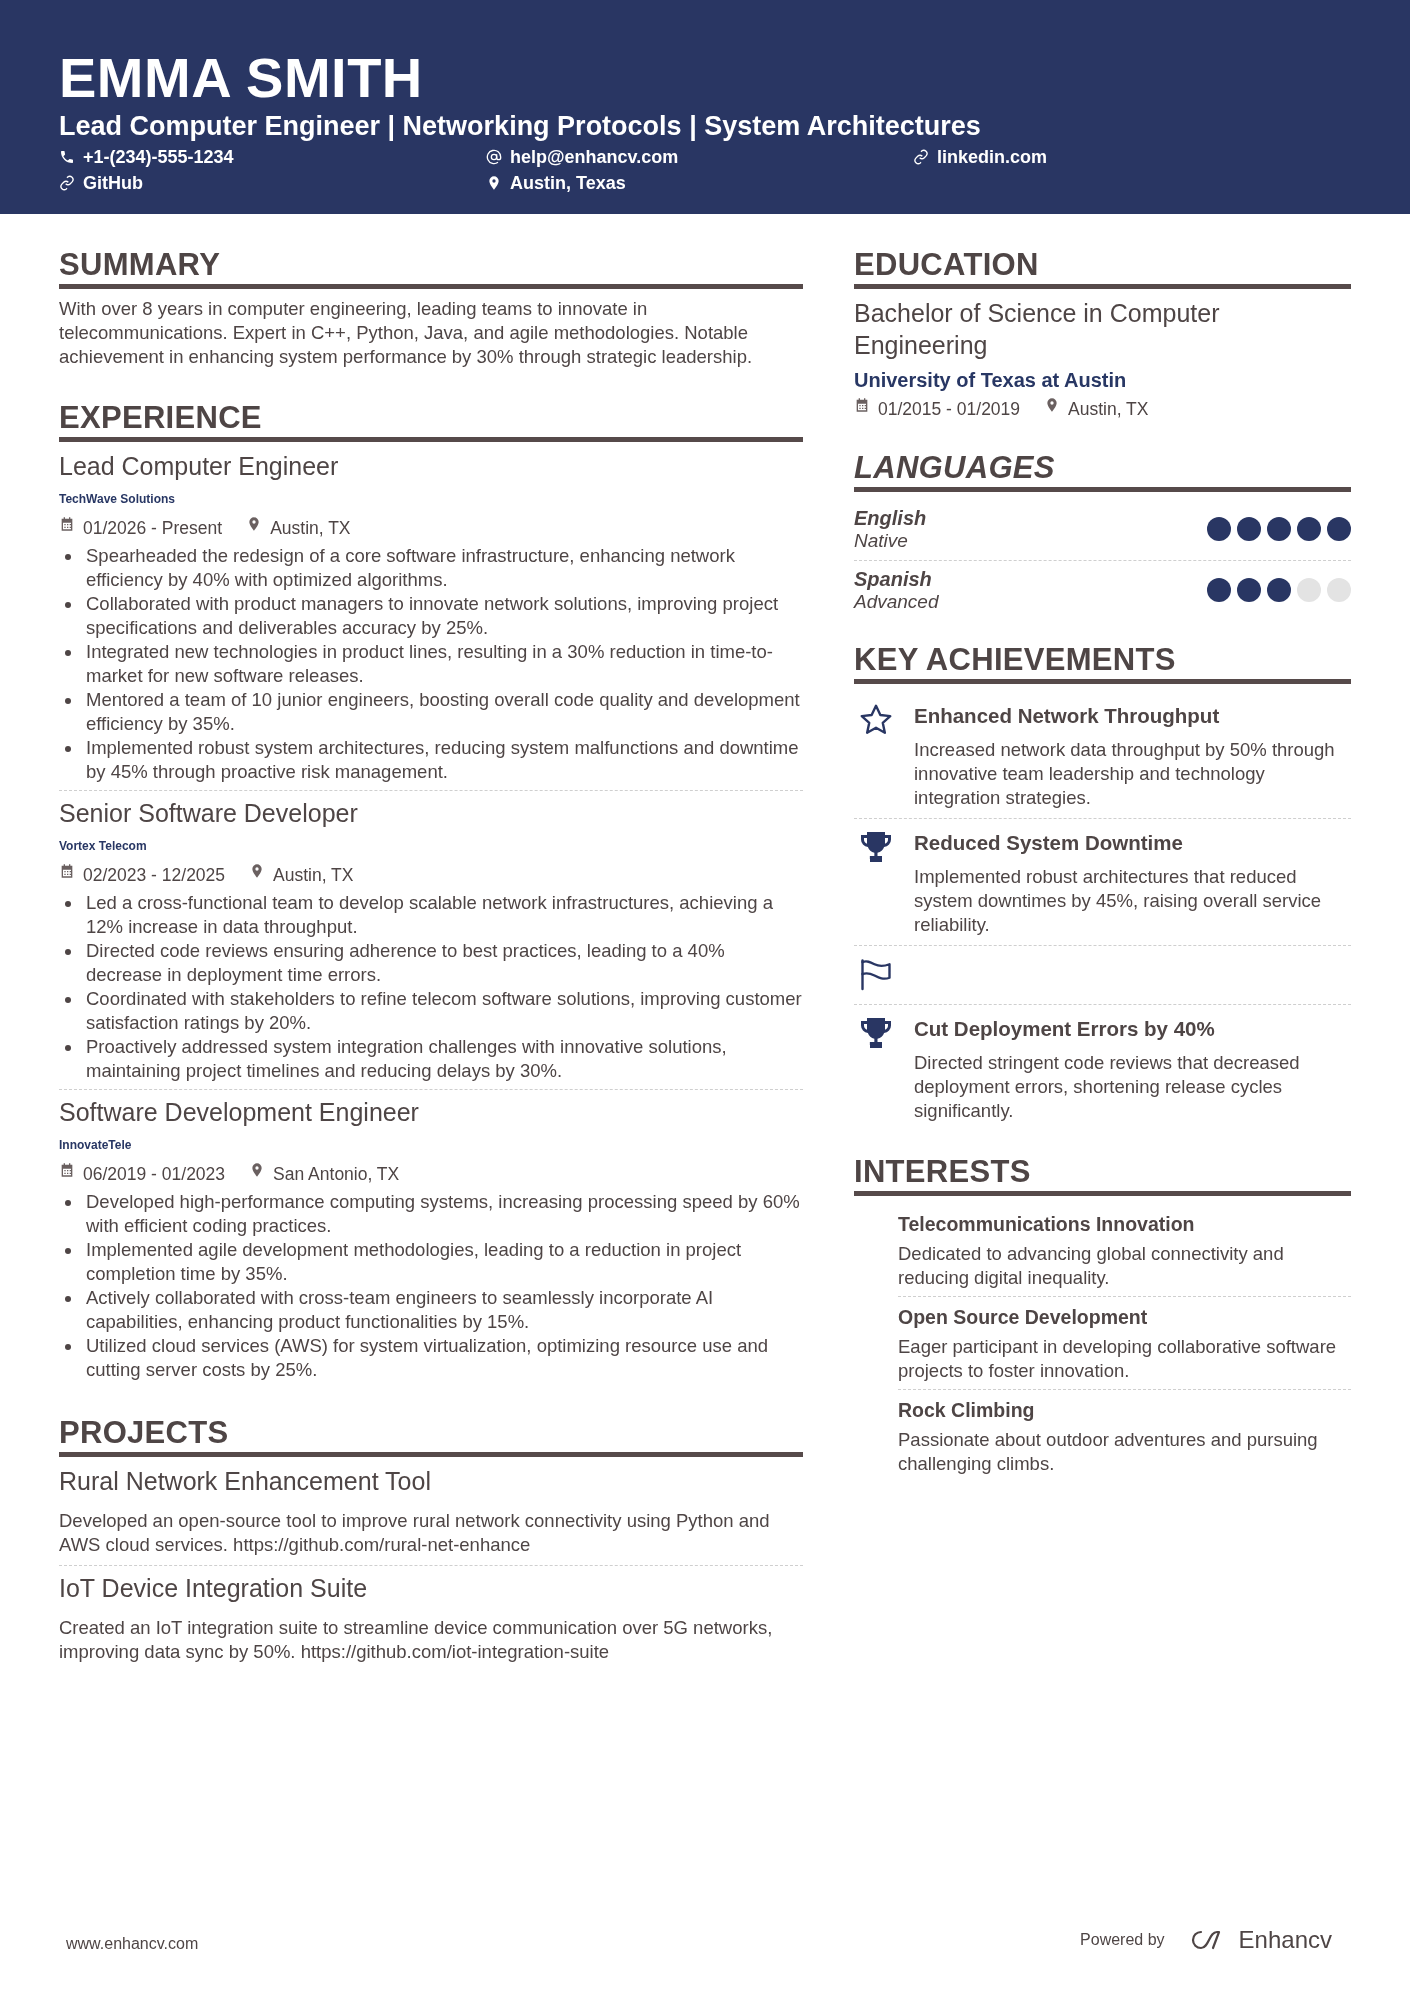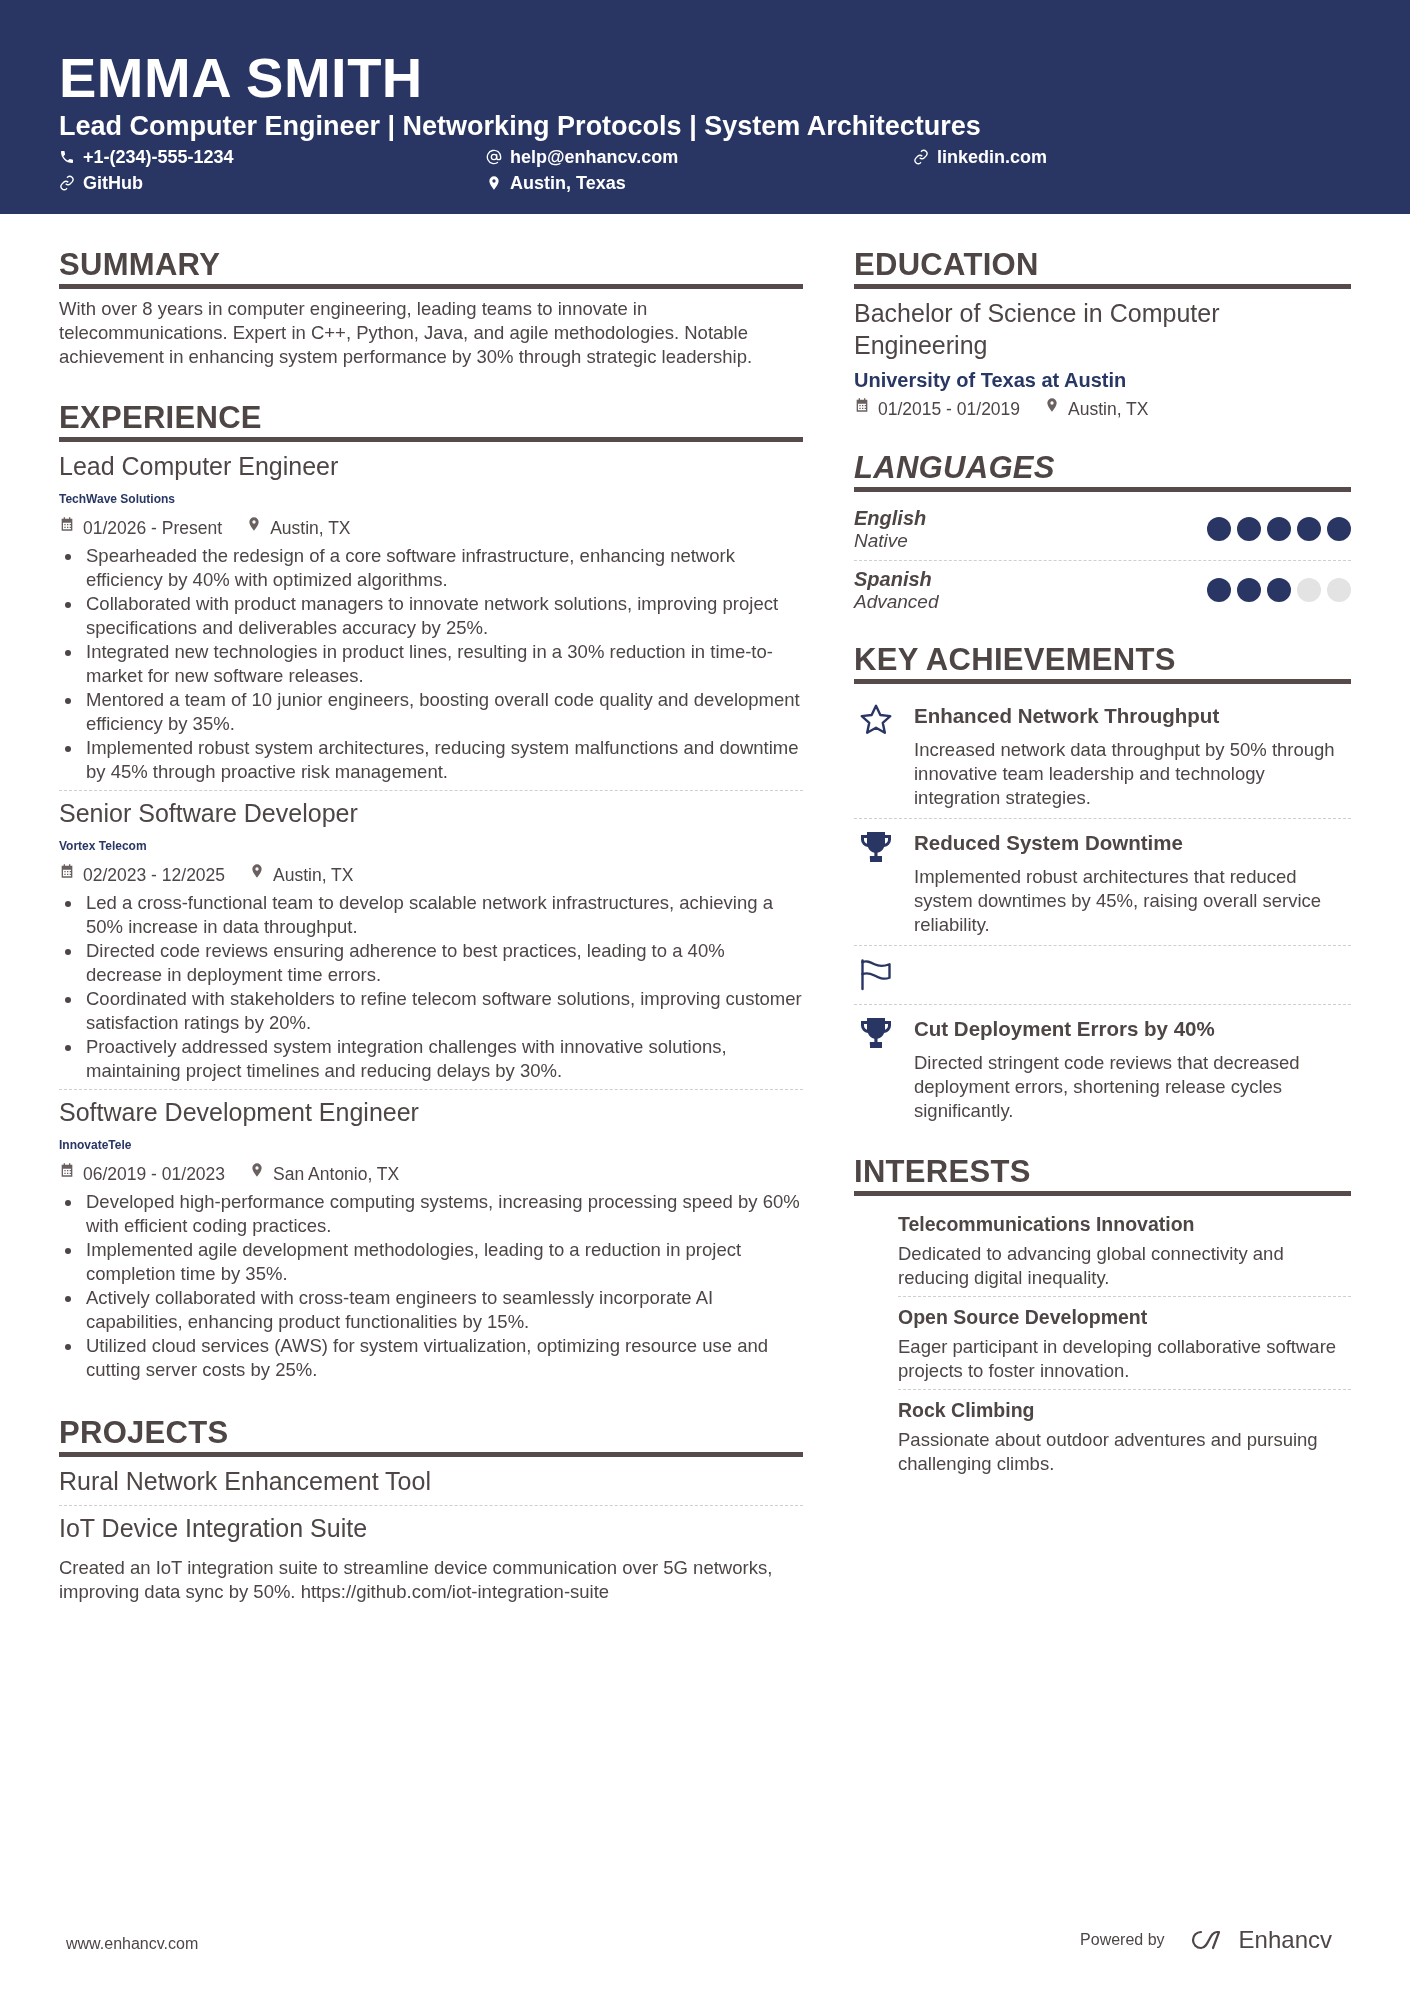--- a/index.html
+++ b/index.html
@@ -155,21 +155,21 @@
             <span>02/2023 - 12/2025</span>
           </span>
         <span class="item">
             <svg viewBox="0 0 24 24">
               <path d="M12 2a7 7 0 0 0-7 7c0 5 7 13 7 13s7-8 7-13a7 7 0 0 0-7-7zm0 9.5A2.5 2.5 0 1 1 12 6.5a2.5 2.5 0 0 1 0 5z"></path>
             </svg>
             <span>Austin, TX</span>
           </span>
       </div>
       <ul class="bullets">
-        <li>Led a cross-functional team to develop scalable network infrastructures, achieving a 50% increase in data throughput.</li>
+        <li>Led a cross-functional team to develop scalable network infrastructures, achieving a 12% increase in data throughput.</li>
         <li>Directed code reviews ensuring adherence to best practices, leading to a 40% decrease in deployment time errors.</li>
         <li>Coordinated with stakeholders to refine telecom software solutions, improving customer satisfaction ratings by 20%.</li>
         <li>Proactively addressed system integration challenges with innovative solutions, maintaining project timelines and reducing delays by 30%.</li>
       </ul>
     </div>
 
     <div class="job">
       <div class="role">Software Development Engineer</div>
       <div class="company">InnovateTele</div>
       <div class="meta">
@@ -192,20 +192,21 @@
         <li>Actively collaborated with cross-team engineers to seamlessly incorporate AI capabilities, enhancing product functionalities by 15%.</li>
         <li>Utilized cloud services (AWS) for system virtualization, optimizing resource use and cutting server costs by 25%.</li>
       </ul>
     </div>
   </div>
 
   <div class="section">
     <div class="section-title">PROJECTS</div>
     <div class="proj">
       <div class="role">Rural Network Enhancement Tool</div>
+      <div class="para">Developed an open-source tool to improve rural network connectivity using Python and AWS cloud services. https://github.com/rural-net-enhance</div>
     </div>
     <div class="proj">
       <div class="role">IoT Device Integration Suite</div>
       <div class="para">Created an IoT integration suite to streamline device communication over 5G networks, improving data sync by 50%. https://github.com/iot-integration-suite</div>
     </div>
   </div>
 </div>
 
 <div class="col-right">
 

